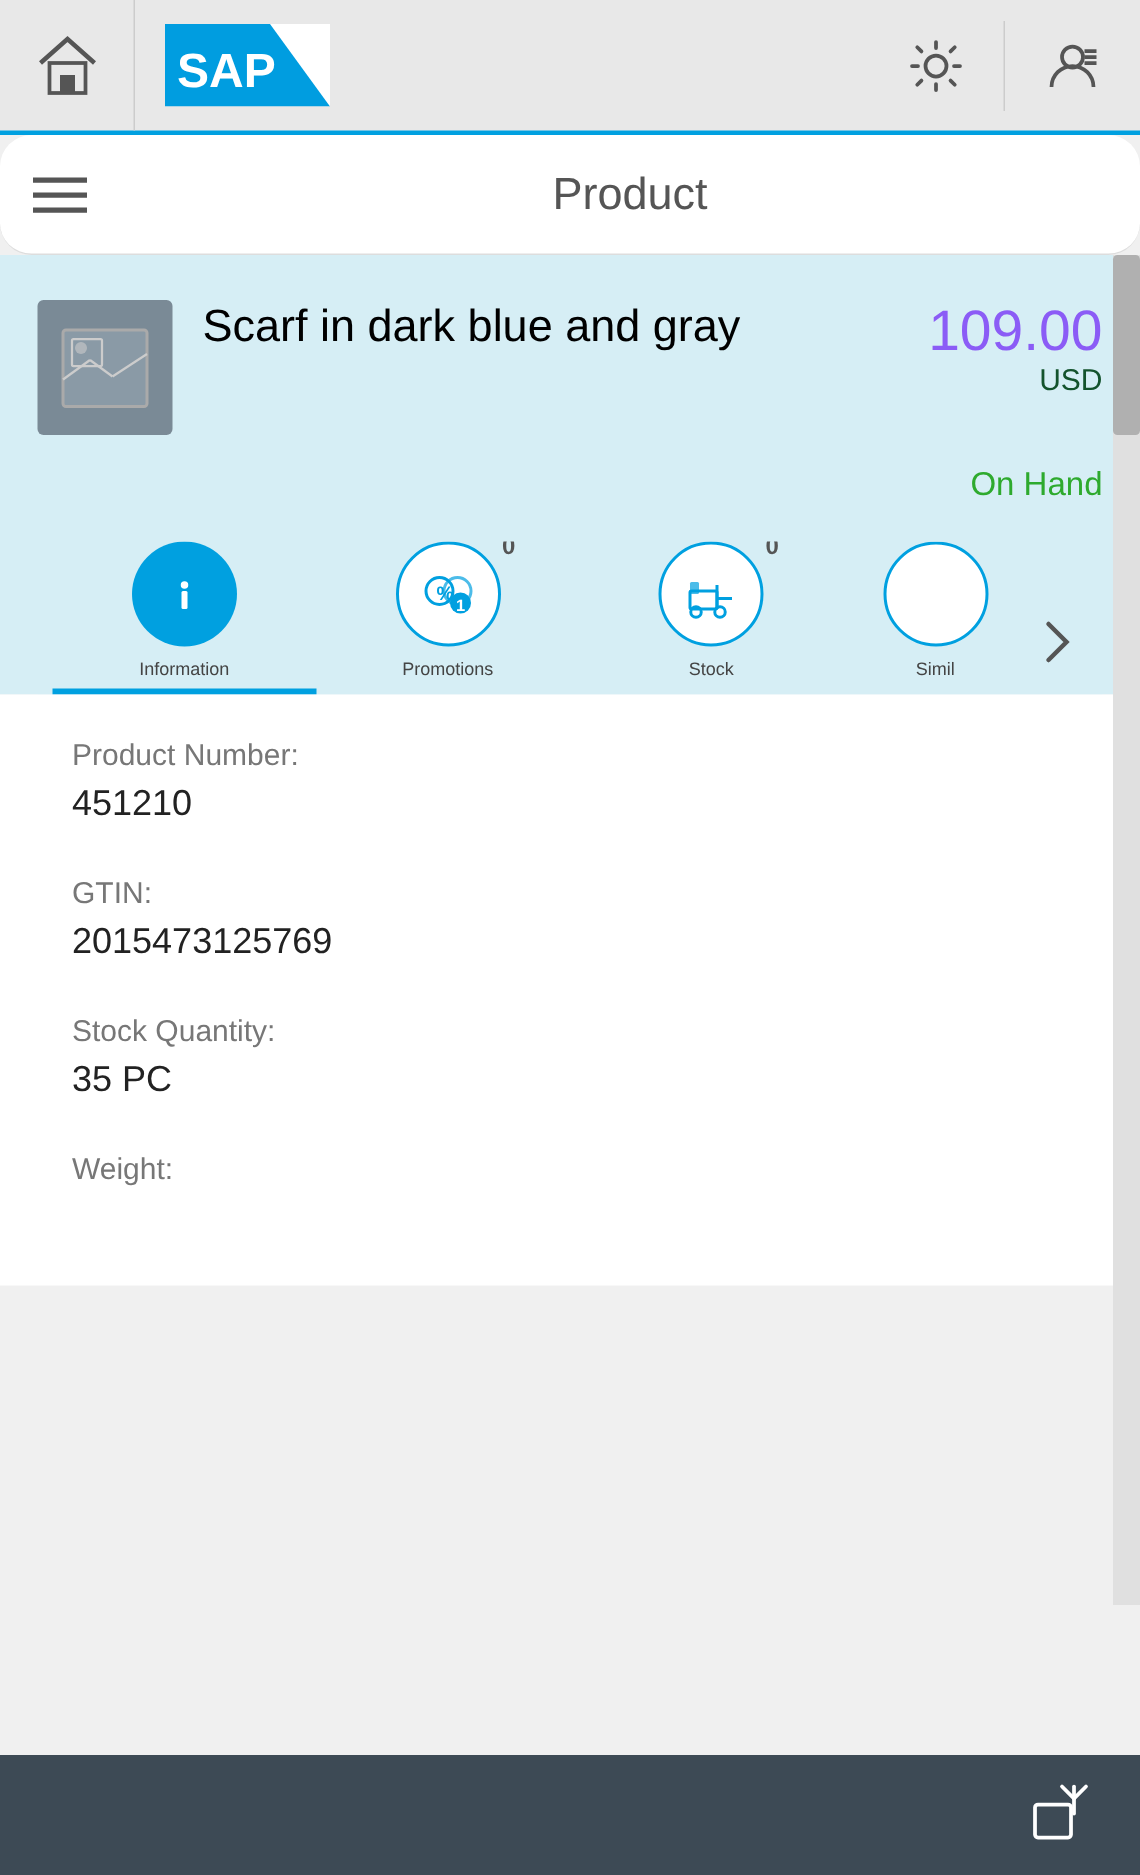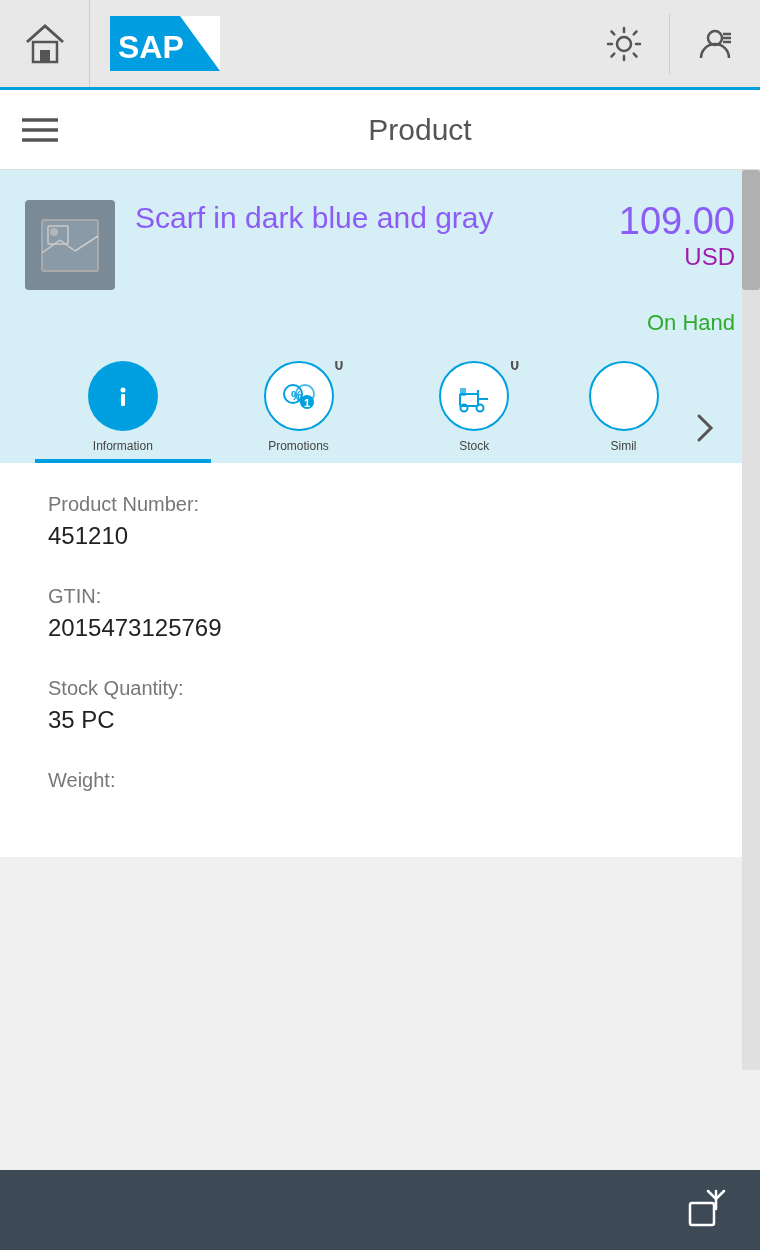--- a/index.html
+++ b/index.html
@@ -77,20 +77,21 @@
     }
 
     
     .page-header {
       width: 100%;
       height: 80px;
       background: #fff;
       display: flex;
       align-items: center;
       border-bottom: 1px solid #ddd;
+      border-radius: 21px;
     }
     .hamburger-btn {
       width: 80px;
       height: 100%;
       display: flex;
       align-items: center;
       justify-content: center;
       cursor: pointer;
       border: none;
       background: transparent;
@@ -120,37 +121,37 @@
       border-radius: 4px;
       display: flex;
       align-items: center;
       justify-content: center;
       flex-shrink: 0;
       margin-right: 20px;
     }
     .product-name {
       flex: 1;
       font-size: 30px;
-      color: #8b5cf6;
+      color: #000000;
       line-height: 1.2;
       font-weight: 400;
     }
     .product-price-block {
       text-align: right;
       flex-shrink: 0;
       margin-left: 10px;
     }
     .product-price {
       font-size: 38px;
       color: #8b5cf6;
       font-weight: 300;
     }
     .product-currency {
-      font-size: 24px;
-      color: #a21caf;
+      font-size: 20px;
+      color: #14532d;
     }
     .on-hand-row {
       text-align: right;
       padding-bottom: 25px;
     }
     .on-hand-label {
       font-size: 22px;
       color: #2eaa2e;
       font-weight: 500;
     }

